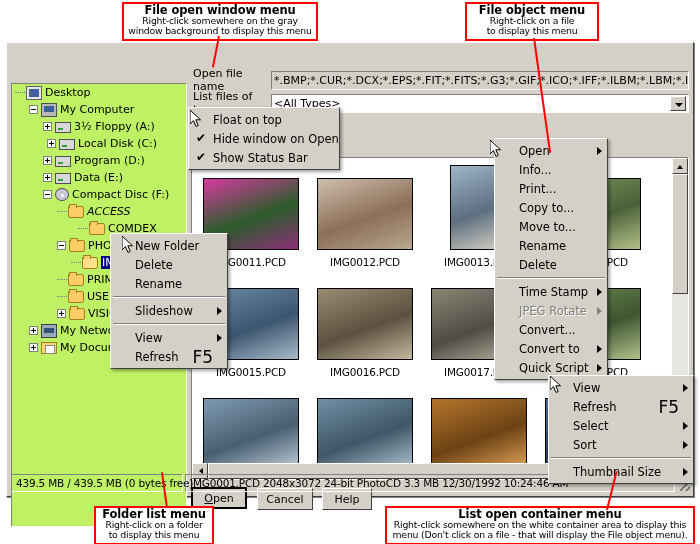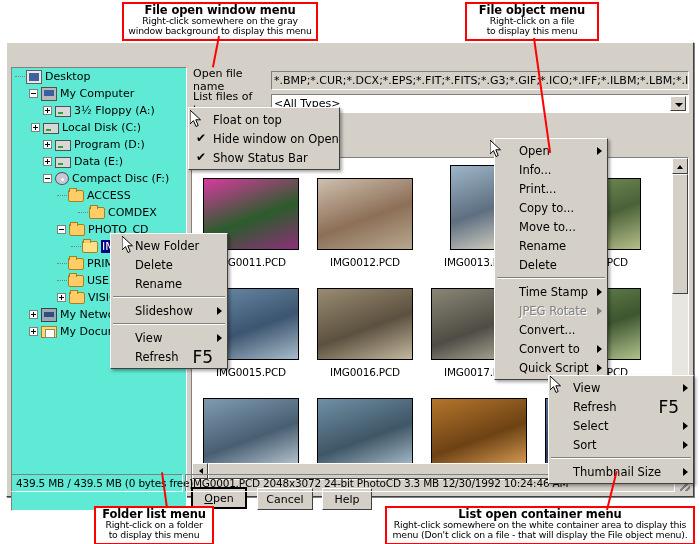--- a/index.html
+++ b/index.html
@@ -80,22 +80,22 @@
     position: relative; font-size: 9px; color: #000;
     display: flex; align-items: center; justify-content: center;
     line-height: 1;
   }
   .tb-min::after { content:""; position:absolute; left:4px; bottom:3px; width:7px; height:2px; background:#000;}
   .tb-max::after { content:""; position:absolute; left:3px; top:2px; width:9px; height:8px; border:1px solid #000; border-top-width:2px;}
 
   
   .tree {
     position: absolute;
-    left: 4px; top: 24px; width: 176px; height: 444px;
-    background: #5eead4;
+    left: 4px; top: 40px; width: 176px; height: 444px;
+    background: #bef264;
     border-top: 1px solid #808080; border-left: 1px solid #808080;
     border-right: 1px solid #ffffff; border-bottom: 1px solid #ffffff;
     overflow: hidden;
     font-size: 11px;
   }
   .tnode { position: relative; height: 17px; display: flex; align-items: center; white-space: nowrap; }
   .tnode .lbl { color: #000; font-size: 11px; }
   .tnode .lbl.sel { background: #000080; color: #fff; padding: 0 1px; }
   .plus {
     width: 9px; height: 9px; border: 1px solid #808080; background: #fff;
@@ -261,41 +261,41 @@
           <div class="tnode" style="padding-left: 17px;">
             <span class="plus"></span>
             <span class="ico ico-comp"></span>
             <span class="lbl">My Computer</span>
           </div>
           <div class="tnode" style="padding-left: 31px;">
             <span class="plus p"></span>
             <span class="ico ico-drive"></span>
             <span class="lbl">3½ Floppy (A:)</span>
           </div>
-          <div class="tnode" style="padding-left: 19px;">
+          <div class="tnode" style="padding-left: 35px;">
             <span class="plus p"></span>
             <span class="ico ico-drive"></span>
             <span class="lbl">Local Disk (C:)</span>
           </div>
           <div class="tnode" style="padding-left: 31px;">
             <span class="plus p"></span>
             <span class="ico ico-drive"></span>
             <span class="lbl">Program (D:)</span>
           </div>
           <div class="tnode" style="padding-left: 31px;">
             <span class="plus p"></span>
             <span class="ico ico-drive"></span>
             <span class="lbl">Data (E:)</span>
           </div>
           <div class="tnode" style="padding-left: 31px;">
             <span class="plus"></span>
             <span class="ico ico-cd"></span>
             <span class="lbl">Compact Disc (F:)</span>
           </div>
-          <div class="tnode" style="padding-left: 45px;">
+          <div class="tnode" style="padding-left: 45px; font-style: italic;">
             <span class="dots"></span>
             <span class="ico ico-folder"></span>
             <span class="lbl">ACCESS</span>
           </div>
           <div class="tnode" style="padding-left: 66px;">
             <span class="dots"></span>
             <span class="ico ico-folder"></span>
             <span class="lbl">COMDEX</span>
           </div>
           <div class="tnode" style="padding-left: 45px;">

